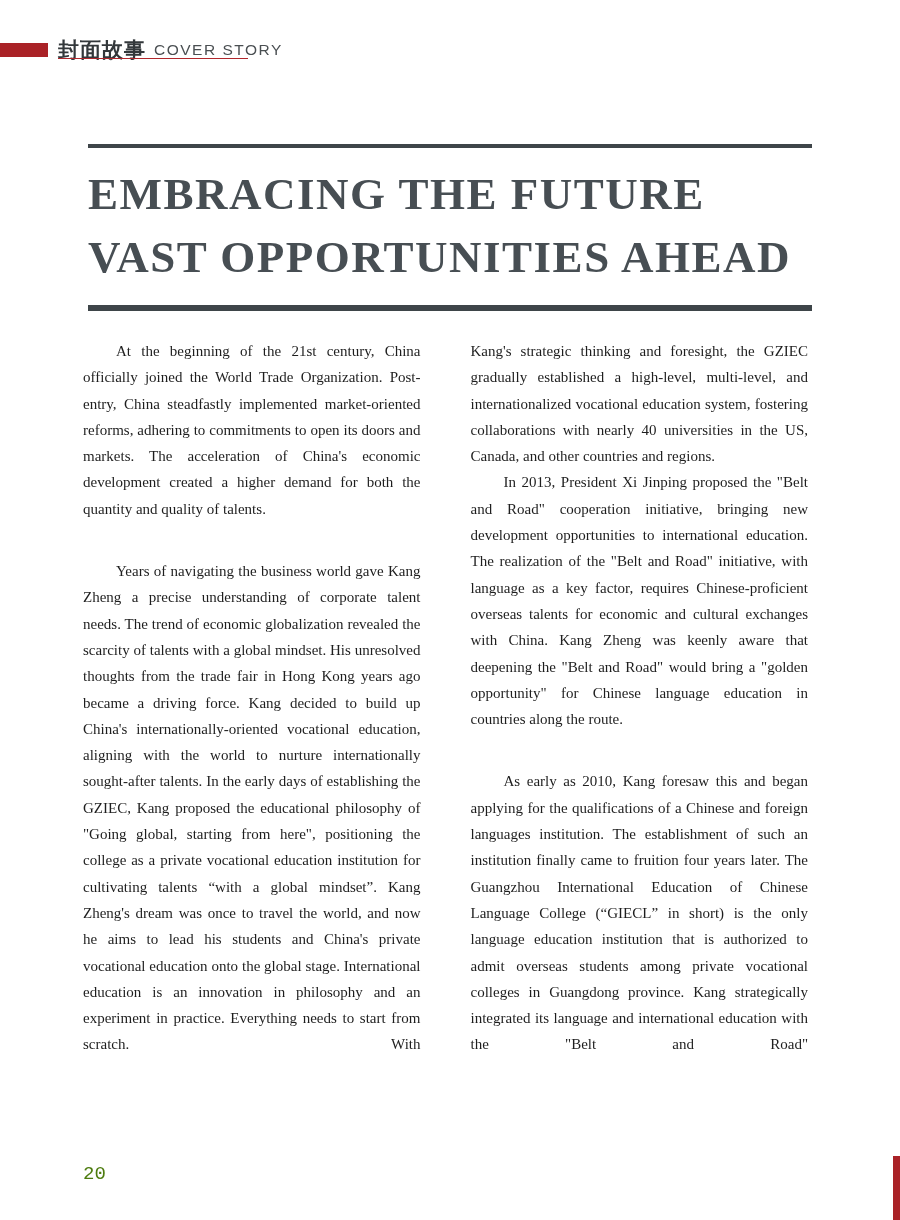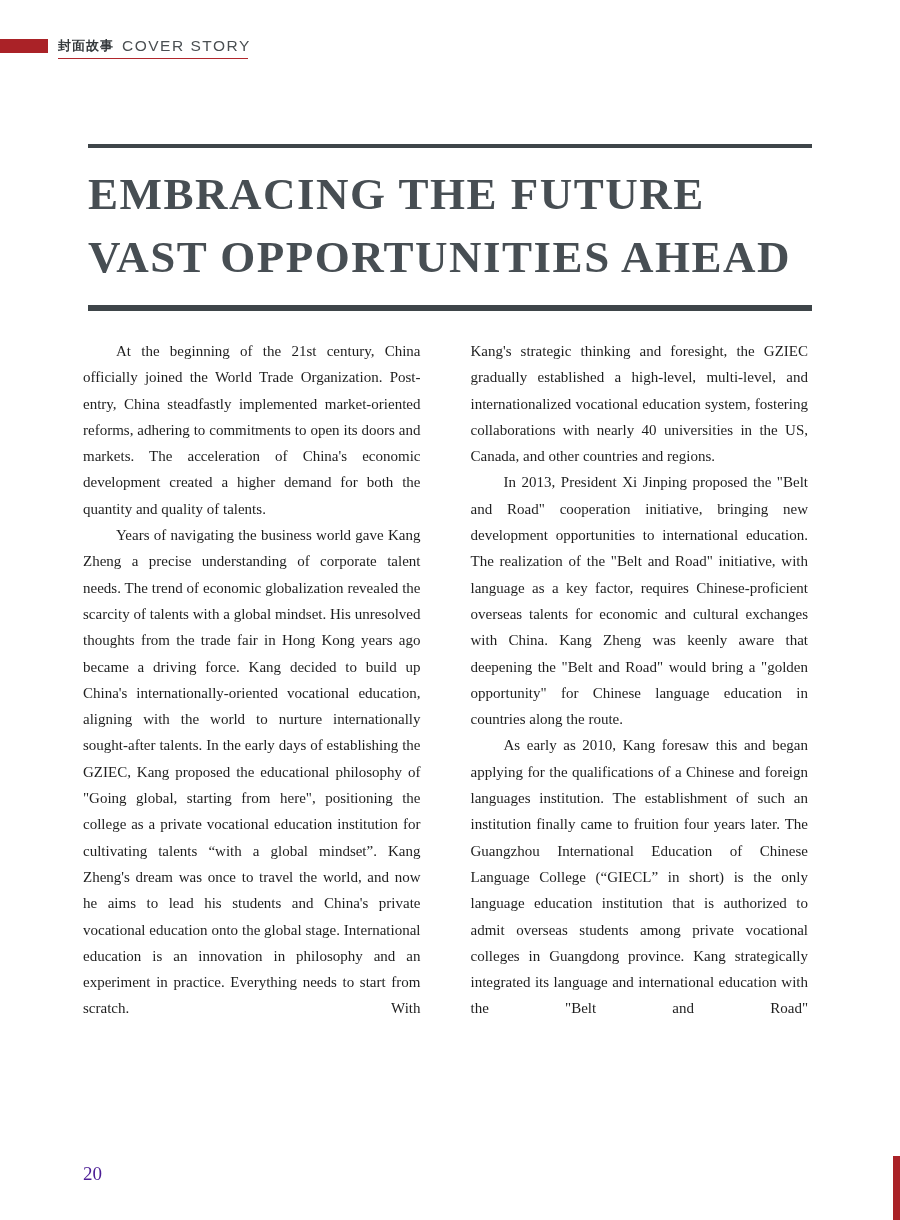--- a/index.html
+++ b/index.html
@@ -22,21 +22,21 @@
   .red-block {
     display: inline-block;
     vertical-align: middle;
     width: 48px; height: 14px;
     background: #aa2227;
     margin-right: 10px;
   }
   .tag-cn {
     font-family: "Liberation Sans", "DejaVu Sans", sans-serif;
     font-weight: bold;
-    font-size: 13px;
+    font-size: 21px;
     color: #33383b;
     vertical-align: middle;
     letter-spacing: 1px;
   }
   .tag-en {
     font-family: "Liberation Sans", "DejaVu Sans", sans-serif;
     font-size: 15.5px;
     color: #4a4f52;
     vertical-align: middle;
     letter-spacing: 1.5px;
@@ -80,29 +80,29 @@
   }
   .col { flex: 1 1 0; }
   .col p {
     font-size: 15px;
     line-height: 26.3px;
     text-align: justify;
     text-indent: 33px;
     color: #1e1e1e;
   }
   .col p.noindent { text-indent: 0; }
-  .col p.cont { text-align-last: justify; }
+  .col p.cont { text-align-last: justify; margin-top: 36px; }
 
   
   .page-number {
     position: absolute;
     left: 83px; top: 1163px;
-    font-family: Liberation Serif, serif;
+    font-family: Liberation Mono, monospace;
     font-size: 19px;
-    color: #4c1d95;
+    color: #4d7c0f;
   }
   .corner-tab {
     position: absolute;
     right: 0; bottom: 0;
     width: 7px; height: 64px;
     background: #aa2227;
   }
 </style>
 </head>
 <body>

